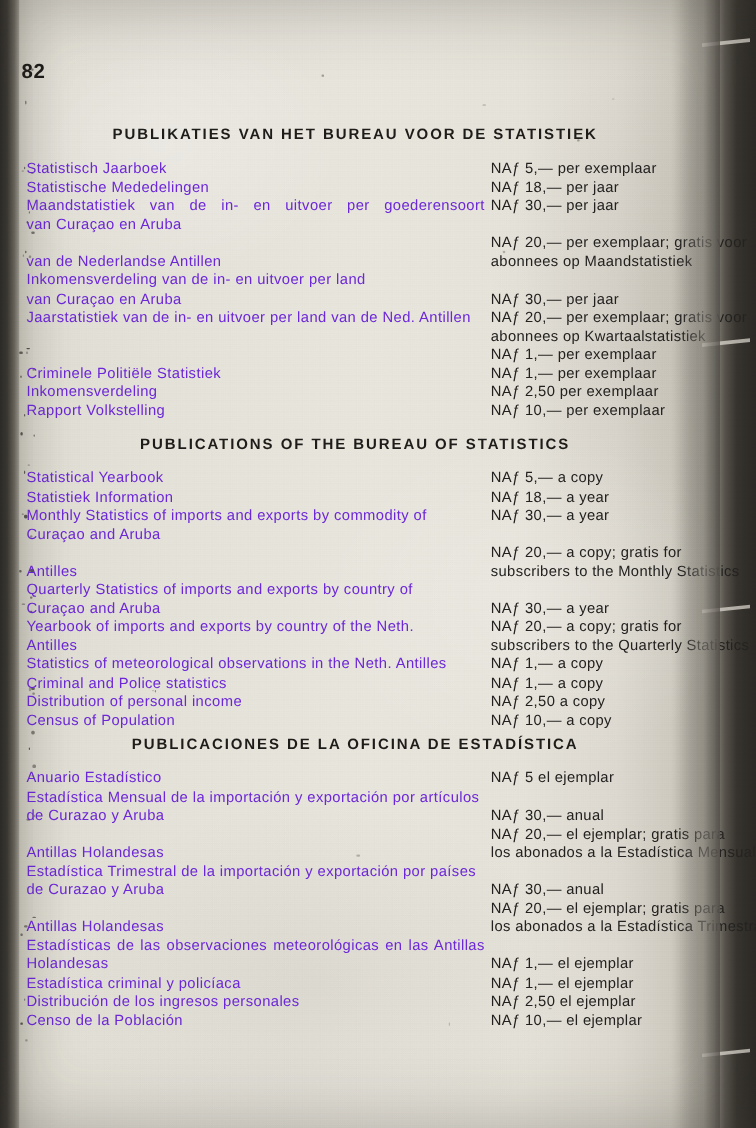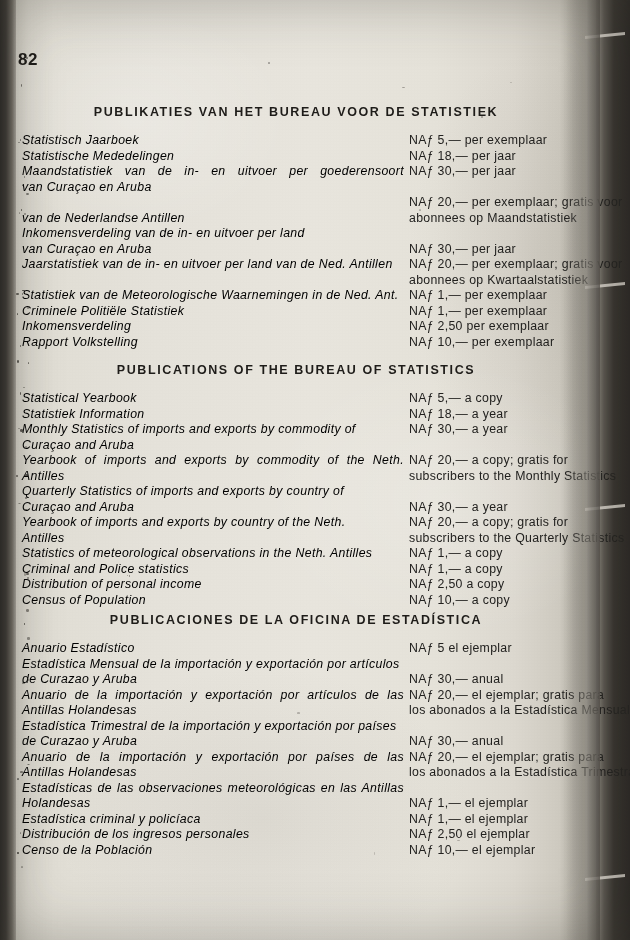--- a/index.html
+++ b/index.html
@@ -121,22 +121,21 @@
     height: 15.5px;
   }
 
   .title {
     position: absolute;
     left: 22px;
     top: 0;
     font-size: 12.3px;
     letter-spacing: 0.35px;
     white-space: nowrap;
-    color: #000000;
-    font-style: italic;
+    color: #6d28d9;
   }
   .title.just {
     width: 382px;
     text-align: justify;
     text-align-last: justify;
     white-space: normal;
   }
 
   .price {
     position: absolute;
@@ -287,21 +286,20 @@
           </div>
           <div class="row">
             <div class="title">Jaarstatistiek van de in- en uitvoer per land van de Ned. Antillen</div>
             <div class="price">NAƒ 20,— per exemplaar; gratis voor</div>
           </div>
           <div class="row">
             <div class="title"></div>
             <div class="price">abonnees op Kwartaalstatistiek</div>
           </div>
           <div class="row">
-            <div class="title">Statistiek van de Meteorologische Waarnemingen in de Ned. Ant.</div>
             <div class="price">NAƒ  1,— per exemplaar</div>
           </div>
           <div class="row">
             <div class="title">Criminele Politiële Statistiek</div>
             <div class="price">NAƒ  1,— per exemplaar</div>
           </div>
           <div class="row">
             <div class="title">Inkomensverdeling</div>
             <div class="price">NAƒ  2,50 per exemplaar</div>
           </div>
@@ -325,21 +323,20 @@
           </div>
           <div class="row">
             <div class="title">Monthly Statistics of imports and exports by commodity of</div>
             <div class="price">NAƒ 30,— a year</div>
           </div>
           <div class="row">
             <div class="title">Curaçao and Aruba</div>
             <div class="price"></div>
           </div>
           <div class="row">
-            <div class="title just">Yearbook of imports and exports by commodity of the Neth.</div>
             <div class="price">NAƒ 20,— a copy; gratis for</div>
           </div>
           <div class="row">
             <div class="title">Antilles</div>
             <div class="price">subscribers to the Monthly Statistics</div>
           </div>
           <div class="row">
             <div class="title">Quarterly Statistics of imports and exports by country of</div>
             <div class="price"></div>
           </div>
@@ -383,37 +380,35 @@
           </div>
           <div class="row">
             <div class="title">Estadística Mensual de la importación y exportación por artículos</div>
             <div class="price"></div>
           </div>
           <div class="row">
             <div class="title">de Curazao y Aruba</div>
             <div class="price">NAƒ 30,— anual</div>
           </div>
           <div class="row">
-            <div class="title just">Anuario de la importación y exportación por artículos de las</div>
             <div class="price">NAƒ 20,— el ejemplar; gratis para</div>
           </div>
           <div class="row">
             <div class="title">Antillas Holandesas</div>
             <div class="price">los abonados a la Estadística Mensual</div>
           </div>
           <div class="row">
             <div class="title">Estadística Trimestral de la importación y exportación por países</div>
             <div class="price"></div>
           </div>
           <div class="row">
             <div class="title">de Curazao y Aruba</div>
             <div class="price">NAƒ 30,— anual</div>
           </div>
           <div class="row">
-            <div class="title just">Anuario de la importación y exportación por países de las</div>
             <div class="price">NAƒ 20,— el ejemplar; gratis para</div>
           </div>
           <div class="row">
             <div class="title">Antillas Holandesas</div>
             <div class="price">los abonados a la Estadística Trimestral</div>
           </div>
           <div class="row">
             <div class="title just">Estadísticas de las observaciones meteorológicas en las Antillas</div>
             <div class="price"></div>
           </div>

